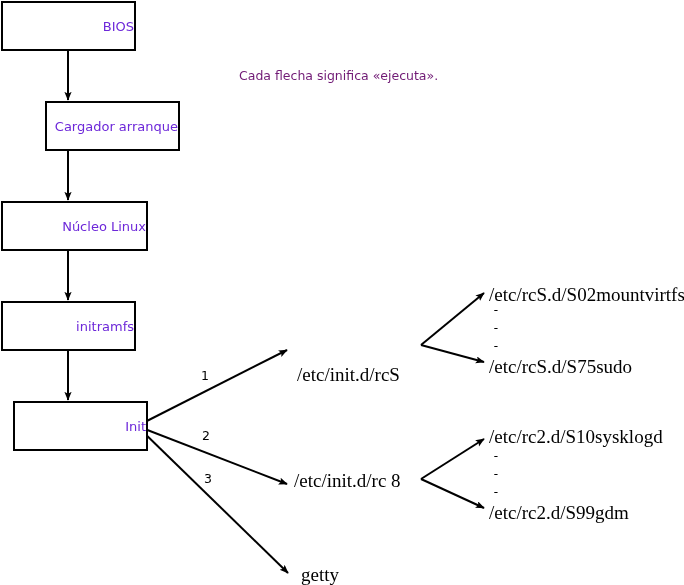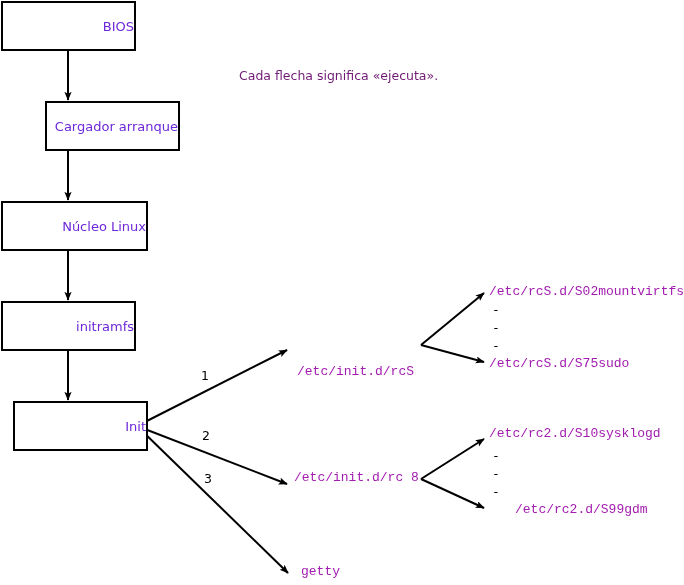--- a/index.html
+++ b/index.html
@@ -38,23 +38,23 @@
   }
   .caption {
     position: absolute;
     font-family: "DejaVu Sans", sans-serif;
     font-size: 12.5px;
     color: #701a75;
     white-space: nowrap;
   }
   .mono-label {
     position: absolute;
-    font-family: Liberation Mono, monospace;
-    font-size: 13px;
-    color: #a21caf;
+    font-family: Liberation Serif, serif;
+    font-size: 19px;
+    color: #000000;
     white-space: pre;
     letter-spacing: 0px;
   }
   .branch-num {
     position: absolute;
     font-family: "DejaVu Sans", sans-serif;
     font-size: 12.5px;
     color: #000000;
   }
   .ellipsis-dash {
@@ -134,15 +134,15 @@
   <div class="mono-label" style="left:489px; top:284px;">/etc/rcS.d/S02mountvirtfs</div>
   <div class="ellipsis-dash" style="left:492px; top:303px;">-</div>
   <div class="ellipsis-dash" style="left:492px; top:321px;">-</div>
   <div class="ellipsis-dash" style="left:492px; top:339px;">-</div>
   <div class="mono-label" style="left:489px; top:356px;">/etc/rcS.d/S75sudo</div>
 
   <div class="mono-label" style="left:489px; top:426px;">/etc/rc2.d/S10sysklogd</div>
   <div class="ellipsis-dash" style="left:492px; top:449px;">-</div>
   <div class="ellipsis-dash" style="left:492px; top:467px;">-</div>
   <div class="ellipsis-dash" style="left:492px; top:485px;">-</div>
-  <div class="mono-label" style="left:515px; top:502px;">/etc/rc2.d/S99gdm</div>
+  <div class="mono-label" style="left:489px; top:502px;">/etc/rc2.d/S99gdm</div>
 
 </div>
 
 </body></html>

